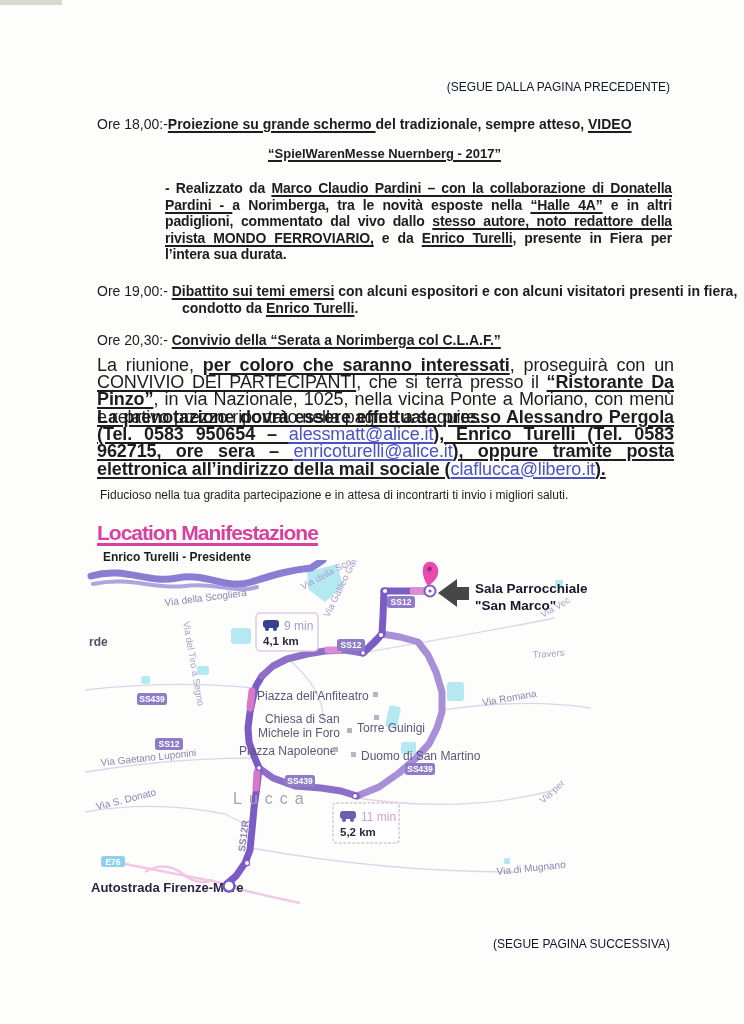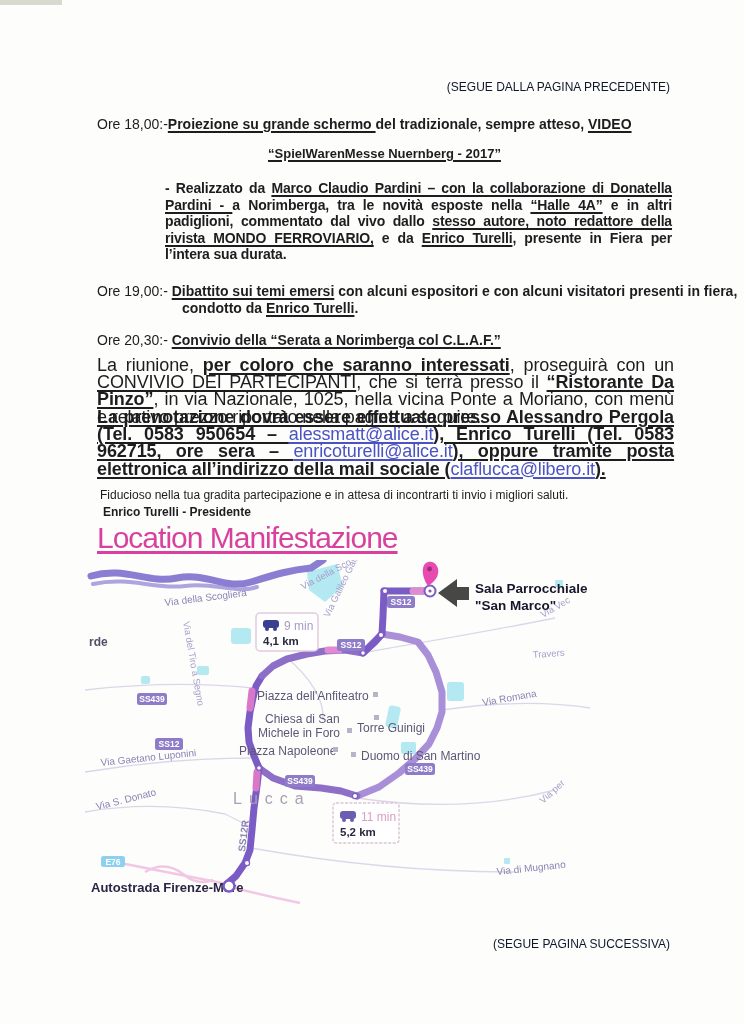--- a/index.html
+++ b/index.html
@@ -6,31 +6,31 @@
   body{
     width:744px;height:1024px;position:relative;overflow:hidden;
     background:#fdfdfb;
     font-family:"Liberation Sans", sans-serif;
     color:#1d1d20;
   }
   .scan-smudge{position:absolute;left:0;top:0;width:62px;height:5px;background:#d9d9d0;}
   .abs{position:absolute;}
   .right-note{font-size:12px;color:#0f172a;white-space:nowrap;}
   .body-text{font-size:12px;line-height:17.2px;color:#1d1d20;}
-  .b{font-weight:bold;}
+  .b{font-weight:bold;margin-top:45px;}
   .u{text-decoration:underline;text-decoration-thickness:1.5px;text-underline-offset:2px;}
   .email{color:#4a52c4;font-weight:normal;}
   .nowrap{white-space:nowrap;}
   .time-line{font-size:14px;line-height:17.2px;}
   .hang{padding-left:85px;text-indent:-85px;}
   .heading18{font-size:13px;font-weight:bold;text-align:center;}
   .realizzato{font-size:14px;letter-spacing:-0.15px;line-height:16.6px;font-weight:bold;text-align:justify;}
   .riunione{font-size:18px;line-height:17.2px;text-align:justify;letter-spacing:-0.1px;}
   .location-h{
-    font-size:30px;font-weight:normal;letter-spacing:-1px;
+    font-size:21px;font-weight:bold;letter-spacing:-1px;
     text-decoration:underline;text-decoration-thickness:3px;text-underline-offset:3px;
   }
   svg text{font-family:"Liberation Sans", sans-serif;}
   .street{fill:#8c83b5;font-size:10px;}
   .street-light{fill:#a79ecb;font-size:9.5px;}
   .poi{fill:#5d5777;font-size:12px;font-weight:500;}
   .badge-text{fill:#ffffff;font-size:8.5px;font-weight:bold;}
   .info-time{font-size:12px;}
   .info-dist{font-size:11.5px;font-weight:bold;fill:#2a2840;}
   .sala{fill:#16162c;font-size:13.5px;font-weight:bold;}

